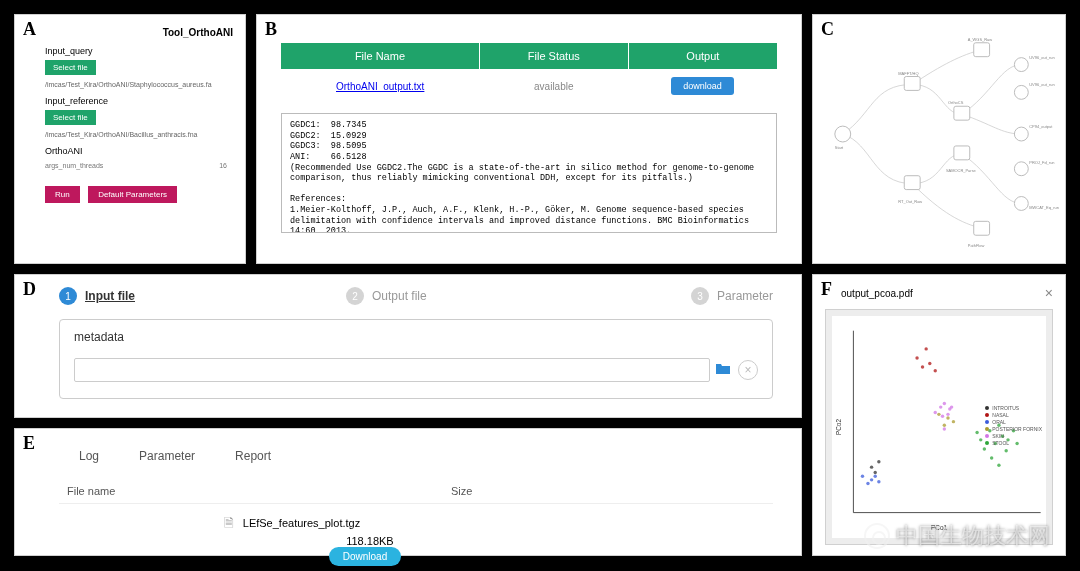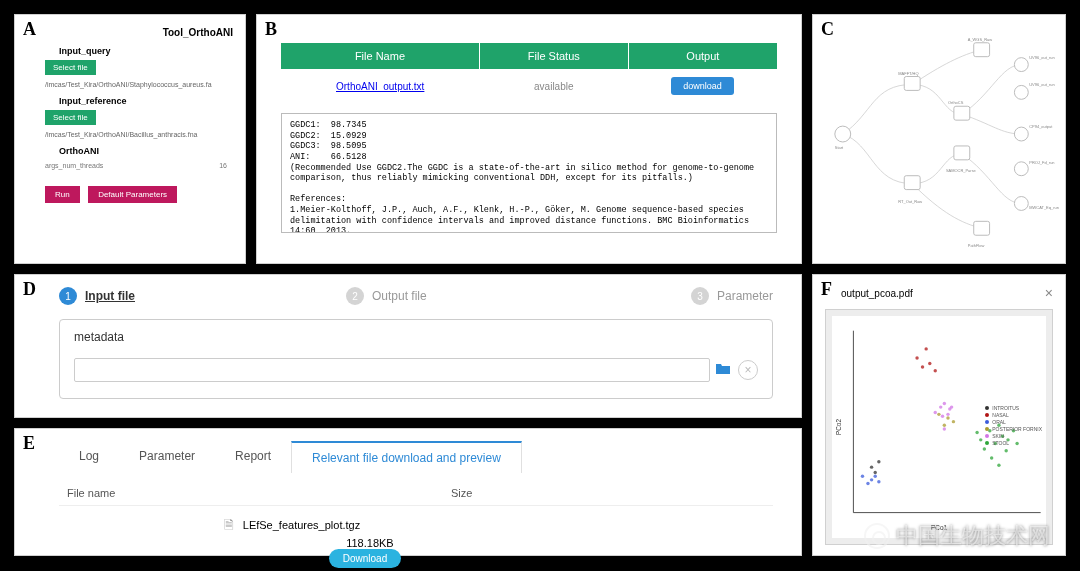--- a/index.html
+++ b/index.html
@@ -4,21 +4,21 @@
 <style>
   * { box-sizing: border-box; margin: 0; padding: 0; }
   body { background: #000; font-family: Arial, Helvetica, sans-serif; width: 1080px; height: 571px; position: relative; overflow: hidden; }
 
   .panel { background: #fff; position: absolute; border: 1px solid #d0d0d0; }
   .panel-label { position: absolute; top: 4px; left: 8px; font-weight: bold; font-size: 18px; font-family: "Times New Roman", serif; }
 
   
   #panel-a { left: 14px; top: 14px; width: 232px; height: 250px; padding: 8px 12px; }
   #panel-a .title { font-size: 10px; font-weight: bold; margin: 4px 0 8px 18px; text-align: right; }
-  #panel-a .section-label { font-size: 9px; font-weight: bold; margin-top: 8px; margin-left: 32px; }
+  #panel-a .section-label { font-size: 9px; font-weight: normal; margin-top: 8px; margin-left: 18px; }
   #panel-a .green-btn { background: #1fa36a; color: #fff; border: none; font-size: 8px; padding: 3px 8px; margin: 4px 0 0 18px; cursor: pointer; }
   #panel-a .filepath { font-size: 7px; color: #666; margin: 6px 0 0 18px; word-break: break-all; }
   #panel-a .arg-row { display: flex; margin: 6px 0 0 18px; font-size: 7px; color: #777; }
   #panel-a .arg-label { flex: 1; }
   #panel-a .arg-val { width: 30px; text-align: right; padding-right: 6px; }
   #panel-a .bottom-btns { margin: 14px 0 0 18px; }
   #panel-a .bottom-btns button { background: #be185d; color: #fff; border: none; font-size: 8px; padding: 4px 10px; margin-right: 4px; cursor: pointer; }
 
   
   #panel-b { left: 256px; top: 14px; width: 546px; height: 250px; padding: 10px 24px; }
@@ -198,21 +198,20 @@
     </div>
   </div>
 </div>
 
 <div class="panel" id="panel-e">
   <div class="panel-label">E</div>
   <div class="tabs">
     <div class="tab">Log</div>
     <div class="tab">Parameter</div>
     <div class="tab">Report</div>
-    <div class="tab active">Relevant file download and preview</div>
   </div>
   <div class="tbl">
     <div class="tbl-head">
       <div class="col-name">File name</div>
       <div class="col-size">Size</div>
     </div>
     <div class="tbl-row">
       <div class="col-name">
         <span class="file-icon">🗎</span>
         <span>LEfSe_features_plot.tgz</span>

